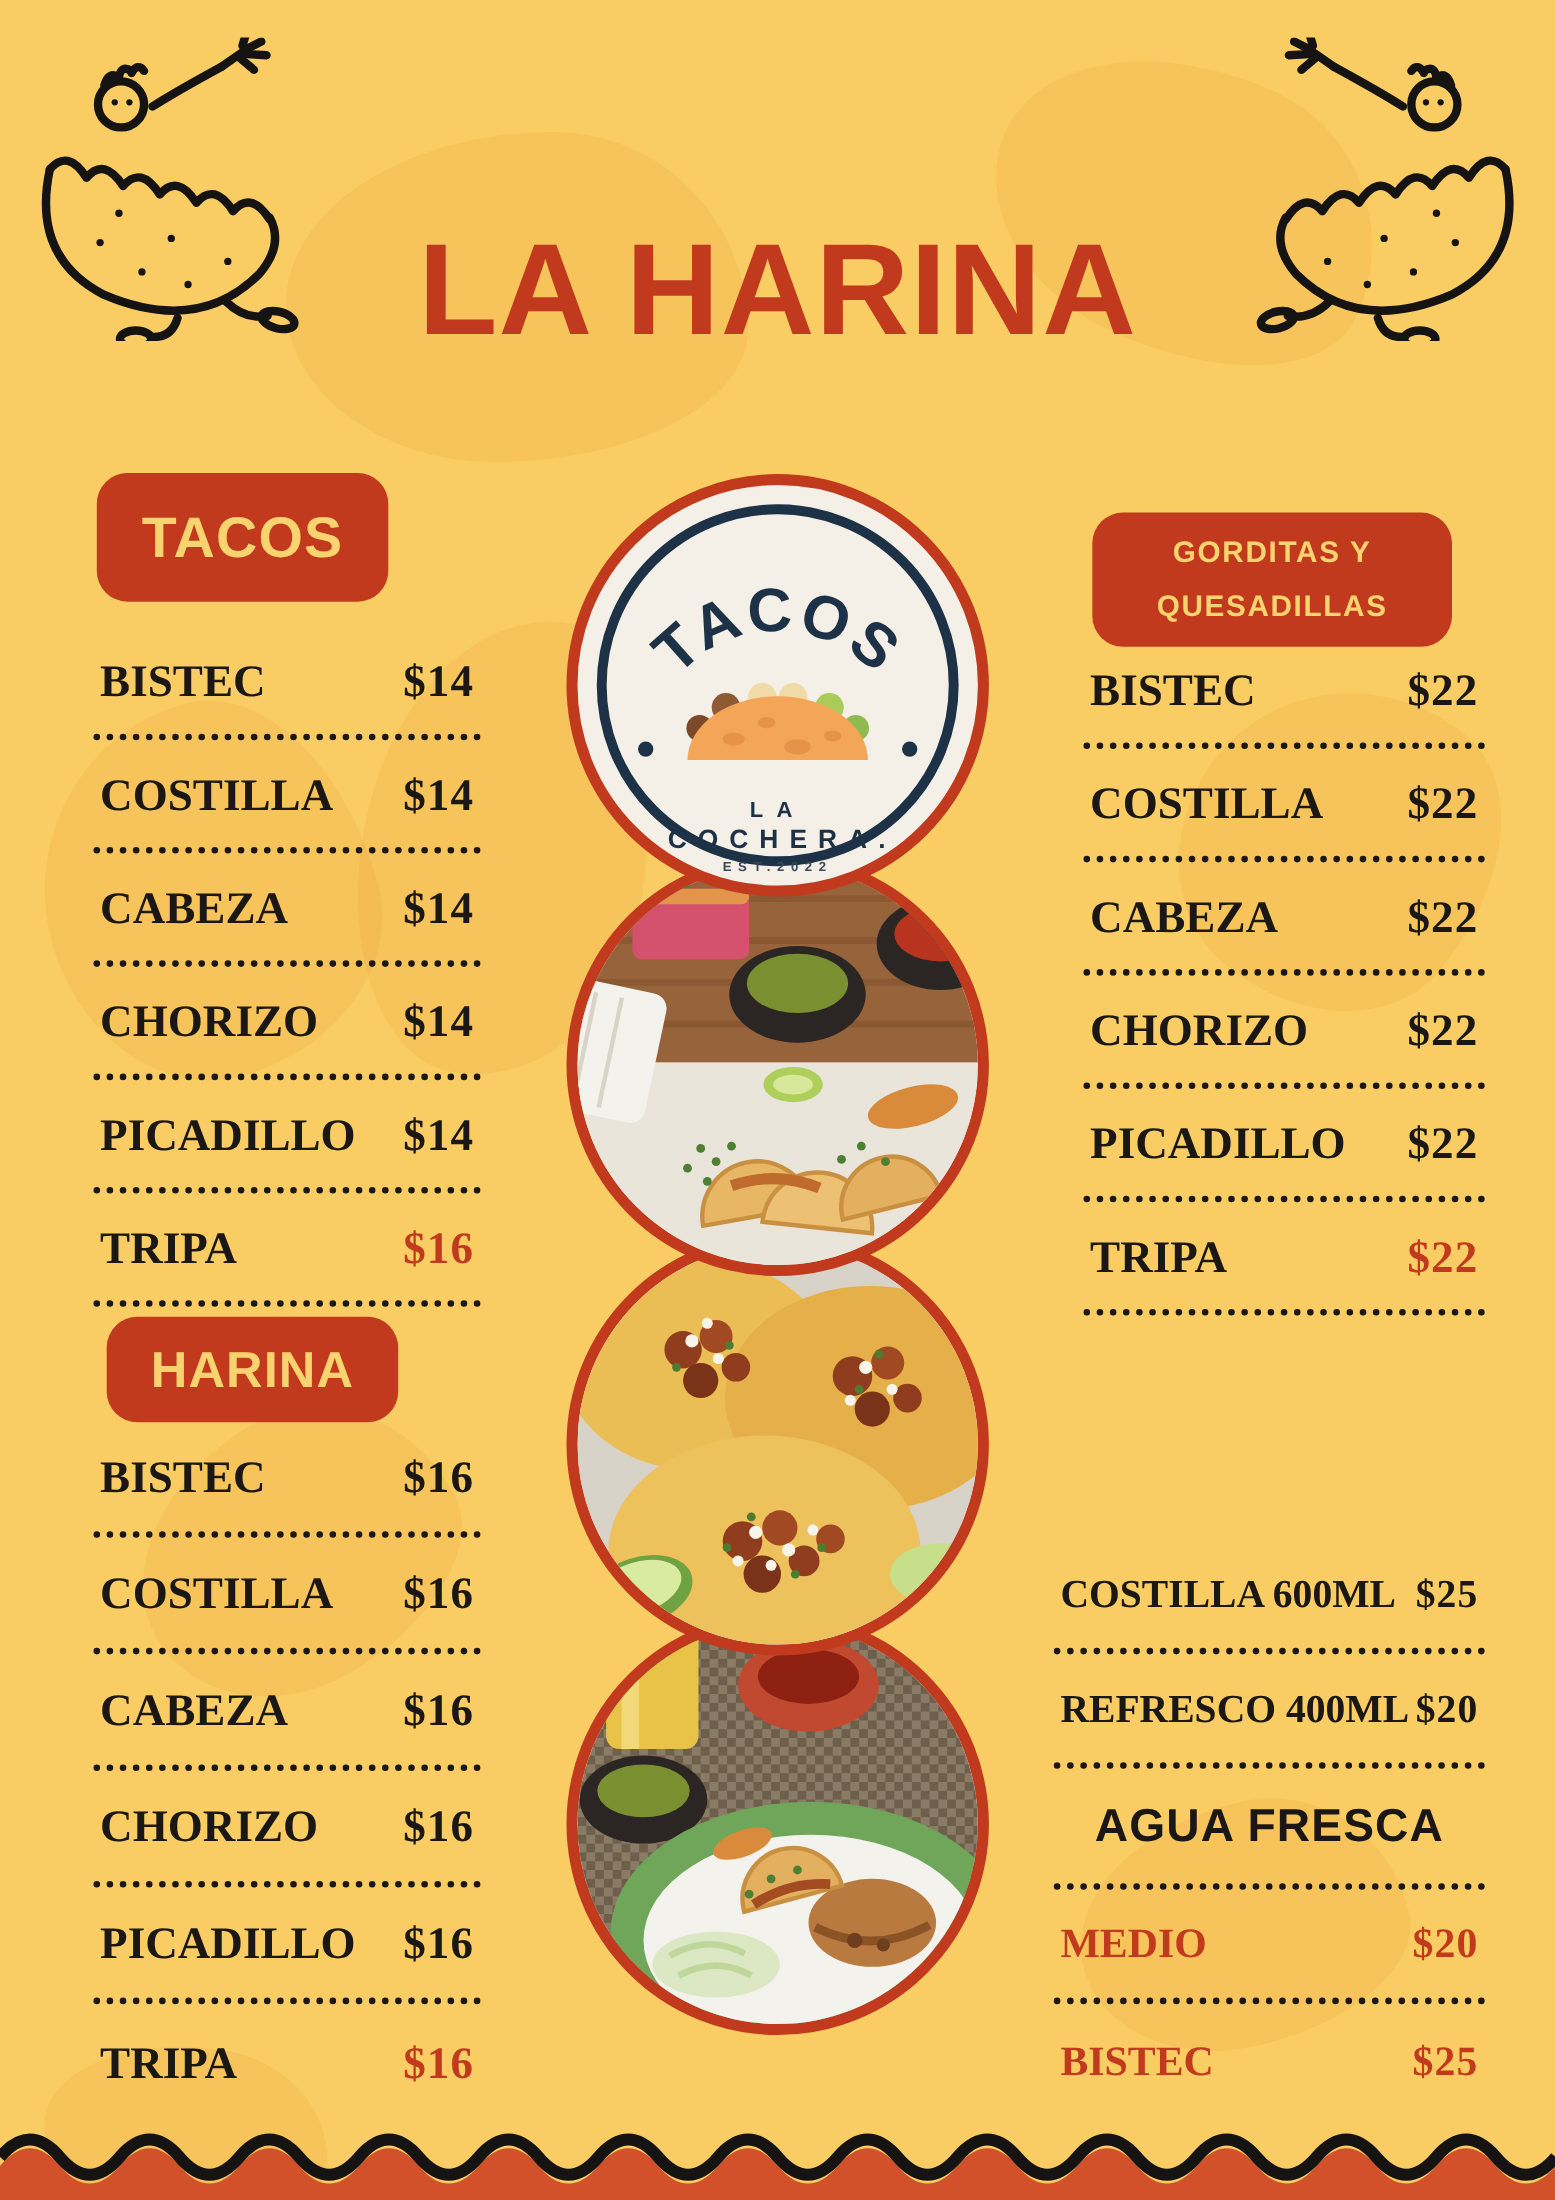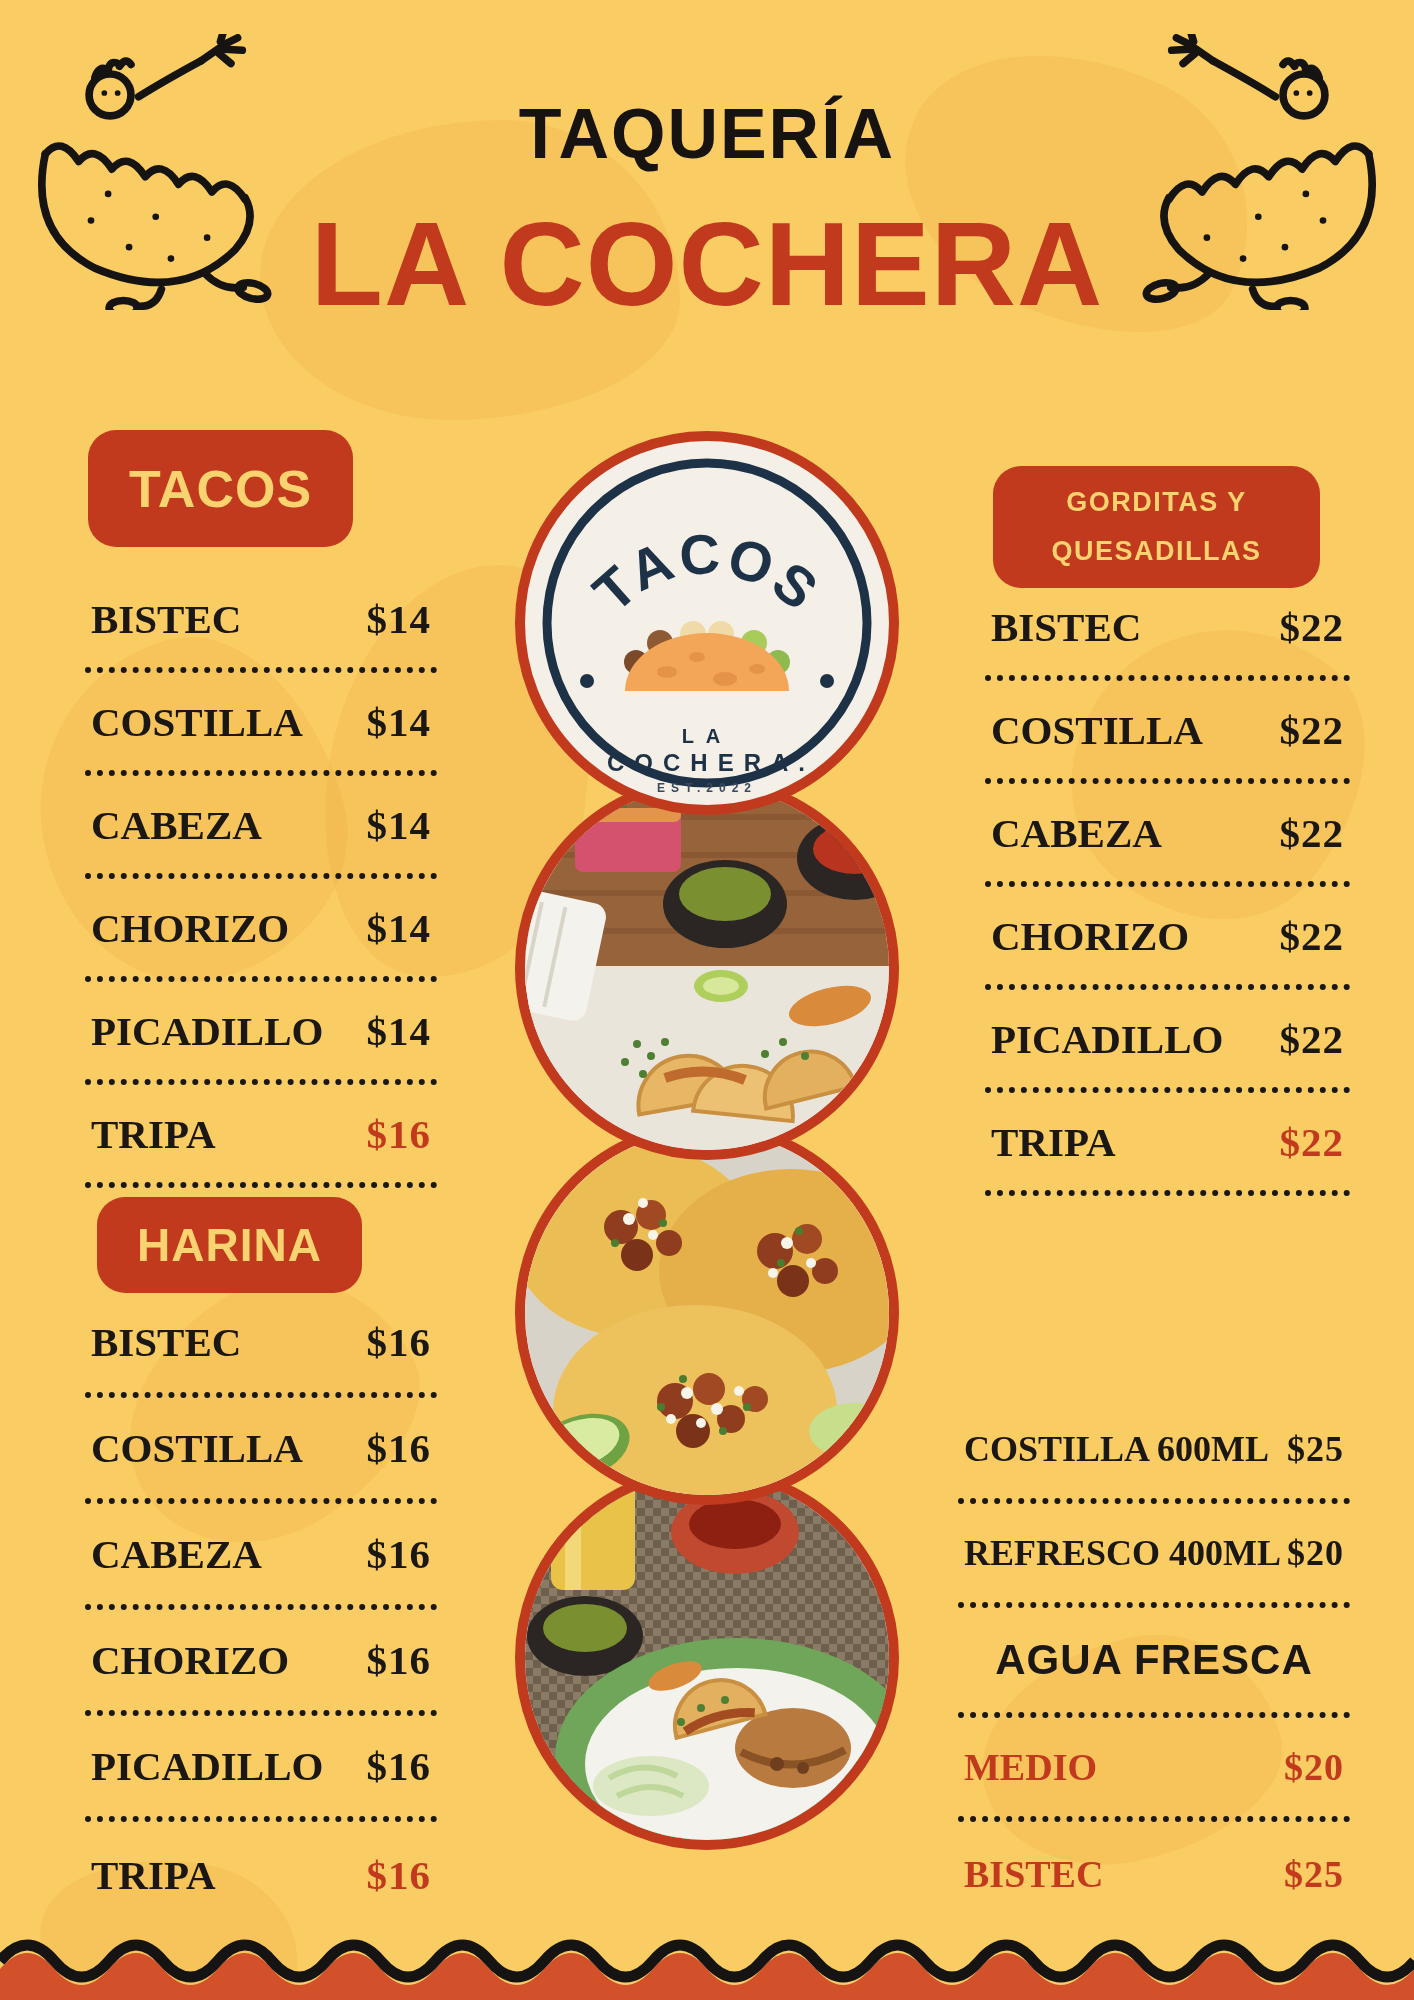--- a/index.html
+++ b/index.html
@@ -121,22 +121,21 @@
         <circle cx="118" cy="224" r="3.5"></circle>
         <circle cx="162" cy="236" r="3.5"></circle>
       <circle cx="200" cy="214" r="3.5"></circle>
         <circle cx="96" cy="168" r="3.5"></circle>
         <circle cx="146" cy="192" r="3.5"></circle>
       <circle cx="92" cy="62" r="3"></circle>
         <circle cx="106" cy="62" r="3"></circle>
     </g>
   </svg>
 
-  <div class="title-top">TAQUERÍA</div>
-  <div class="title-main">LA COCHERA</div>
+  <div class="title-main">LA HARINA</div>
 
   <div class="badge" id="badge-tacos">TACOS</div>
   <div class="badge" id="badge-harina">HARINA</div>
   <div class="badge" id="badge-gorditas">
     <div>GORDITAS Y</div>
     <div>QUESADILLAS</div>
   </div>
 
   <div class="rows" id="rows-tacos">
       <div class="menu-row">

